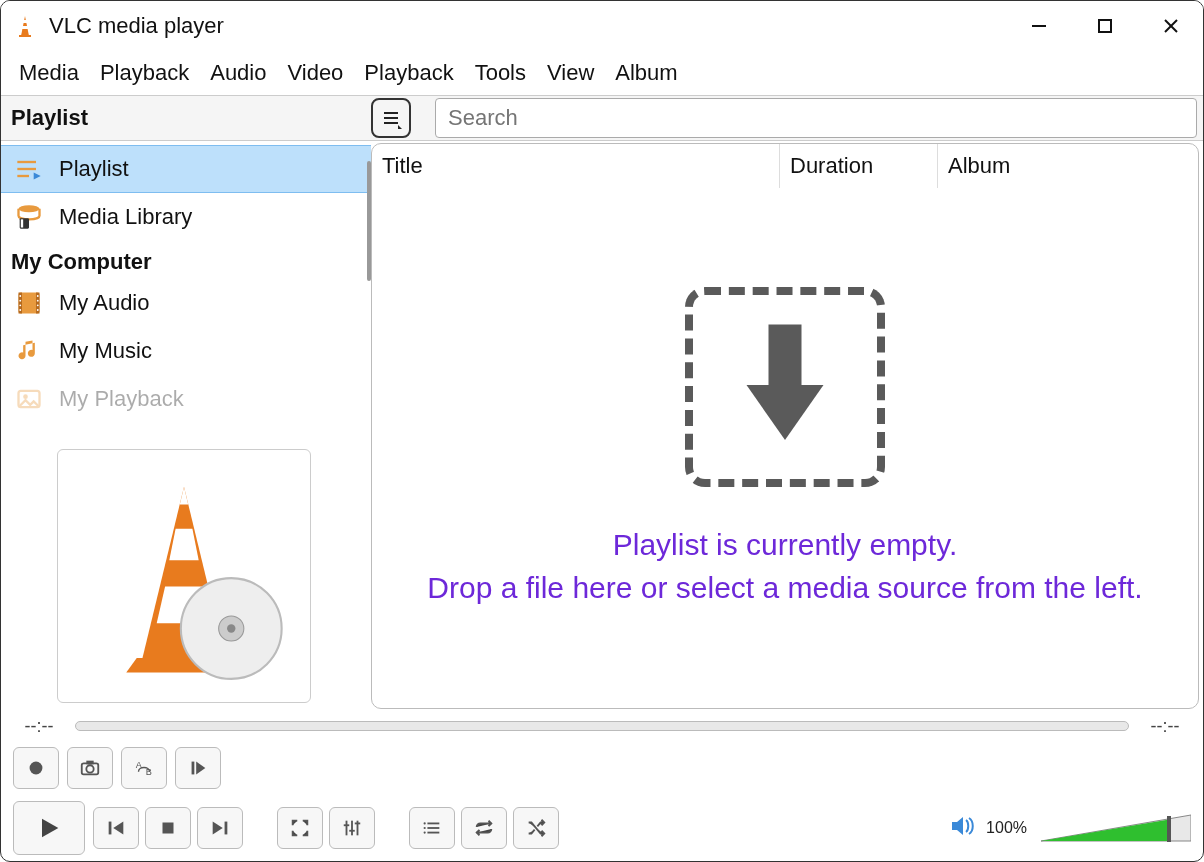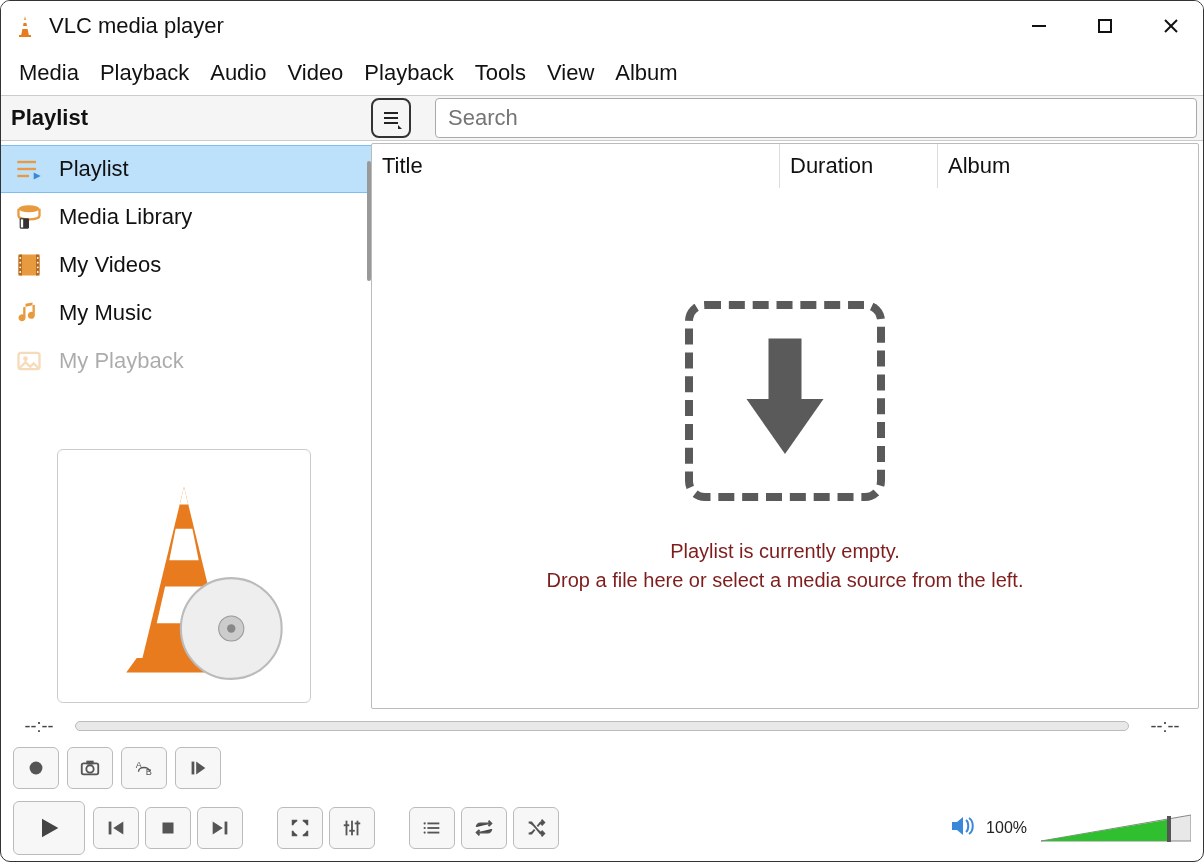--- a/index.html
+++ b/index.html
@@ -30,31 +30,31 @@
   .side-scroll { flex: 1; overflow: hidden; position: relative; }
   .side-items { display: flex; flex-direction: column; padding: 4px 0; }
   .side-item { height: 48px; display: flex; align-items: center; padding: 0 14px; gap: 16px; font-size: 22px; color: #111; cursor: pointer; }
   .side-item.selected { background: #bde0fb; border-top: 1px solid #7ebdf0; border-bottom: 1px solid #7ebdf0; }
   .side-heading { padding: 8px 10px 4px 10px; font-weight: 700; font-size: 22px; color: #111; }
   .side-icon { width: 28px; height: 28px; }
   .side-handle { position: absolute; right: 0; top: 20px; width: 4px; height: 120px; background: #999; border-radius: 2px; }
 
   .albumart { margin: 8px 30px 8px 56px; width: 254px; height: 254px; border: 1px solid #ccc; border-radius: 6px; display: flex; align-items: center; justify-content: center; background: #fff; }
 
-  .main { flex: 1; display: flex; flex-direction: column; border: 1px solid #bbb; border-radius: 2px; margin: 2px 4px 2px 0; overflow: hidden; }
+  .main { flex: 1; display: flex; flex-direction: column; border: 1px solid #bbb; border-radius: 10px; margin: 2px 4px 2px 0; overflow: hidden; }
   .cols { height: 44px; display: flex; align-items: center; font-size: 22px; color: #111; }
   .col { padding: 0 10px; height: 100%; display: flex; align-items: center; border-right: 1px solid #ddd; }
   .col.title { flex: 1; }
   .col.dur { width: 158px; }
   .col.album { width: 260px; border-right: none; text-align: center; }
 
   .dropzone { flex: 1; display: flex; flex-direction: column; align-items: center; justify-content: center; gap: 10px; }
   .dz-frame { width: 200px; height: 200px; border: 8px dashed #5a5a5a; border-radius: 20px; display: flex; align-items: center; justify-content: center; margin-bottom: 26px;}
   .dz-arrow svg { width: 110px; height: 140px; }
-  .dz-text { font-size: 20px; color: #7f1d1d; text-align: center; line-height: 1.45; }
+  .dz-text { font-size: 30px; color: #6d28d9; text-align: center; line-height: 1.45; }
 
   
   .seekrow { height: 30px; display: flex; align-items: center; padding: 0 14px; gap: 12px; }
   .timecode { font-size: 18px; color: #444; width: 48px; text-align: center; }
   .seekbar { flex: 1; height: 10px; background: #e8e8e8; border: 1px solid #bbb; border-radius: 5px; cursor: pointer; }
 
   
   .ctrlrow { display: flex; align-items: center; padding: 6px 12px; gap: 8px; }
   .btn { height: 42px; min-width: 46px; border: 1px solid #bbb; border-radius: 6px; background: #f7f7f7; display: flex; align-items: center; justify-content: center; cursor: pointer; }
   .btn svg { width: 22px; height: 22px; fill: #444; }
@@ -146,37 +146,38 @@
               <span class="side-icon">
                 <svg viewBox="0 0 24 24">
                     <ellipse cx="12" cy="5" rx="9" ry="3" fill="#e89a3e"></ellipse>
                     <path d="M3 5v6c0 1.7 4 3 9 3s9-1.3 9-3V5" fill="none" stroke="#e89a3e" stroke-width="2"></path>
                     <rect x="4" y="13" width="8" height="9" fill="#333" rx="1"></rect>
                     <rect x="5" y="14" width="2" height="7" fill="#fff"></rect>
                   </svg>
               </span>
               <span>Media Library</span>
             </div>
+            <div class="side-heading">My Computer</div>
             <div class="side-item">
               <span class="side-icon">
                 <svg viewBox="0 0 24 24">
                     <rect x="3" y="3" width="18" height="18" rx="2" fill="#e89a3e"></rect>
                     <rect x="3" y="3" width="3" height="18" fill="#b66a1e"></rect>
                     <rect x="18" y="3" width="3" height="18" fill="#b66a1e"></rect>
                     <circle cx="4.5" cy="6" r="0.8" fill="#fff"></circle>
                     <circle cx="4.5" cy="10" r="0.8" fill="#fff"></circle>
                     <circle cx="4.5" cy="14" r="0.8" fill="#fff"></circle>
                     <circle cx="4.5" cy="18" r="0.8" fill="#fff"></circle>
                     <circle cx="19.5" cy="6" r="0.8" fill="#fff"></circle>
                     <circle cx="19.5" cy="10" r="0.8" fill="#fff"></circle>
                     <circle cx="19.5" cy="14" r="0.8" fill="#fff"></circle>
                     <circle cx="19.5" cy="18" r="0.8" fill="#fff"></circle>
                   </svg>
               </span>
-              <span>My Videos</span>
+              <span>My Audio</span>
             </div>
             <div class="side-item">
               <span class="side-icon">
                 <svg viewBox="0 0 24 24">
                     <path d="M9 4v12a3 3 0 1 1-2-2.8V7l10-2v9a3 3 0 1 1-2-2.8V3L9 4z" fill="#e89a3e"></path>
                   </svg>
               </span>
               <span>My Music</span>
             </div>
             <div class="side-item" style="opacity:.35">

